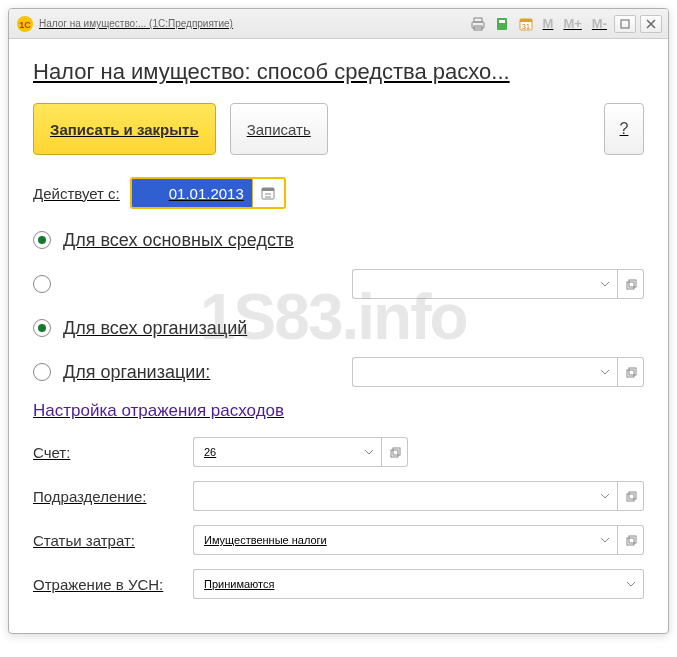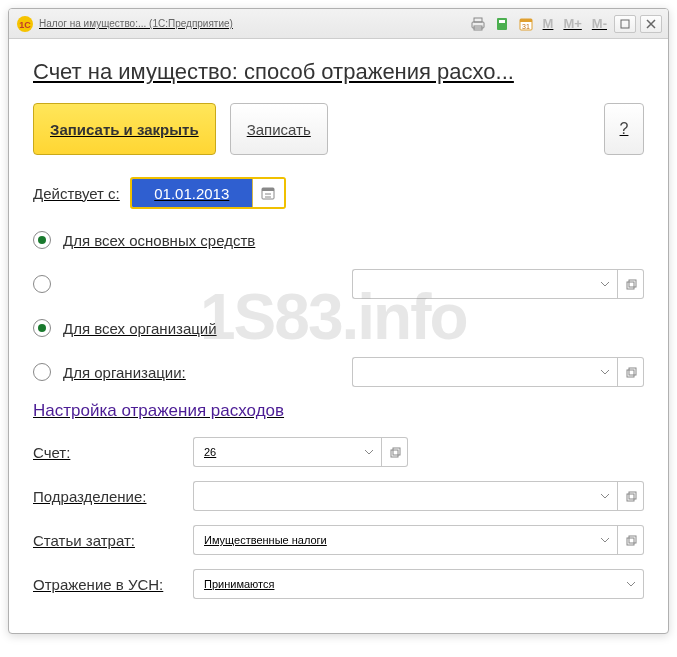--- a/index.html
+++ b/index.html
@@ -15,26 +15,26 @@
 .content { padding: 20px 24px; }
 .page-title { font-size: 22px; color: #333; margin-bottom: 18px; white-space: nowrap; overflow: hidden; text-overflow: ellipsis; }
 .toolbar { display: flex; gap: 14px; align-items: center; margin-bottom: 22px; }
 .btn { height: 52px; border: 1px solid #bdbdbd; border-radius: 4px; background: linear-gradient(#fff,#f0f0f0); padding: 0 16px; font-size: 15px; color: #444; cursor: pointer; display: inline-flex; align-items: center; gap: 6px; }
 .btn.primary { background: linear-gradient(#ffe65a,#ffd633); border-color: #c9a91a; font-weight: bold; color: #333; }
 .btn.help { width: 40px; justify-content: center; font-size: 16px; }
 .spacer { flex: 1; }
 .row { display: flex; align-items: center; margin-bottom: 16px; gap: 10px; margin-top: 15px; }
 .label { color: #333; font-size: 15px; }
 .date-wrap { display: flex; align-items: center; border: 2px solid #f0c000; border-radius: 3px; height: 32px; overflow: hidden; }
-.date-input { width: 120px; height: 100%; border: none; padding: 1px 8px; background: #2f5fd0; color: #fff; font-size: 15px; text-align: center; }
+.date-input { width: 120px; height: 100%; border: none; padding: 1px 8px; background: #2f5fd0; color: #fff; font-size: 15px; text-align: right; }
 .date-cal { width: 32px; height: 100%; border-left: 1px solid #d6b84a; display: flex; align-items: center; justify-content: center; background: #fff; }
 .radio-row { display: flex; align-items: center; gap: 12px; margin-bottom: 14px; min-height: 30px; }
 .radio { width: 18px; height: 18px; border: 1.5px solid #888; border-radius: 50%; display: inline-flex; align-items: center; justify-content: center; flex-shrink: 0; }
 .radio.checked::after { content: ""; width: 8px; height: 8px; background: #1a7a2e; border-radius: 50%; }
-.radio-label { font-size: 15px; color: #333; }
+.radio-label { font-size: 18px; color: #333; }
 .ref-field { display: flex; margin-left: auto; height: 30px; }
 .ref-input { width: 240px; border: 1px solid #c6c6c6; border-right: none; border-radius: 3px 0 0 3px; padding: 0 8px; font-size: 14px; background: #fff; }
 .ref-btn { width: 26px; border: 1px solid #c6c6c6; border-left: none; background: #fff; display: inline-flex; align-items: center; justify-content: center; color: #777; }
 .ref-btn:last-child { border-radius: 0 3px 3px 0; }
 .section-title { color: #4c1d95; font-size: 17px; margin: 14px 0 16px; }
 .form-row { display: flex; align-items: center; margin-bottom: 14px; gap: 10px; }
 .form-label { width: 150px; font-size: 15px; color: #333; }
 .select-field { display: flex; flex: 1; height: 30px; }
 .select-input { flex: 1; border: 1px solid #c6c6c6; border-right: none; border-radius: 3px 0 0 3px; padding: 0 10px; font-size: 11px; background: #fff; }
 .select-btn { width: 26px; border: 1px solid #c6c6c6; border-left: none; background: #fff; display: inline-flex; align-items: center; justify-content: center; color: #777; }
@@ -88,21 +88,21 @@
           </svg>
     </span>
     <span class="tb-btn">
       <svg width="10" height="10">
             <path d="M1 1 L9 9 M9 1 L1 9" stroke="#666" stroke-width="1.5"></path>
           </svg>
     </span>
   </div>
 
   <div class="content">
-    <div class="page-title">Счет на имущество: способ отражения расхо...</div>
+    <div class="page-title">Налог на имущество: способ средства расхо...</div>
 
     <div class="toolbar">
       <button class="btn primary">Записать и закрыть</button>
       <button class="btn">Записать</button>
       <div class="spacer"></div>
       <button class="btn help">?</button>
     </div>
 
     <div class="row">
       <span class="label">Действует с:</span>

